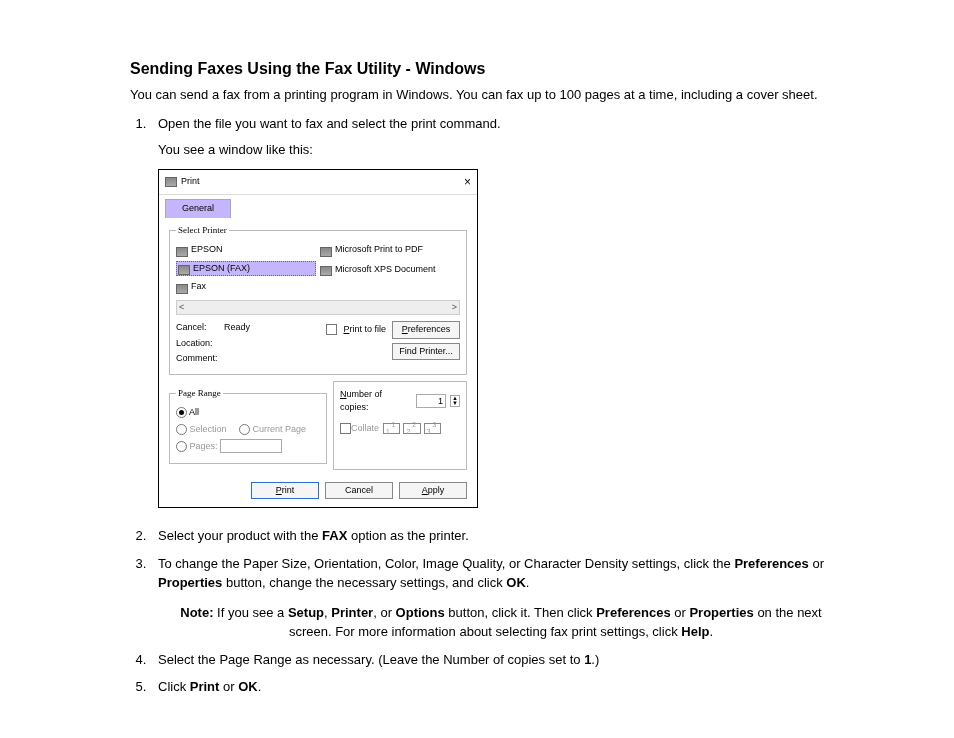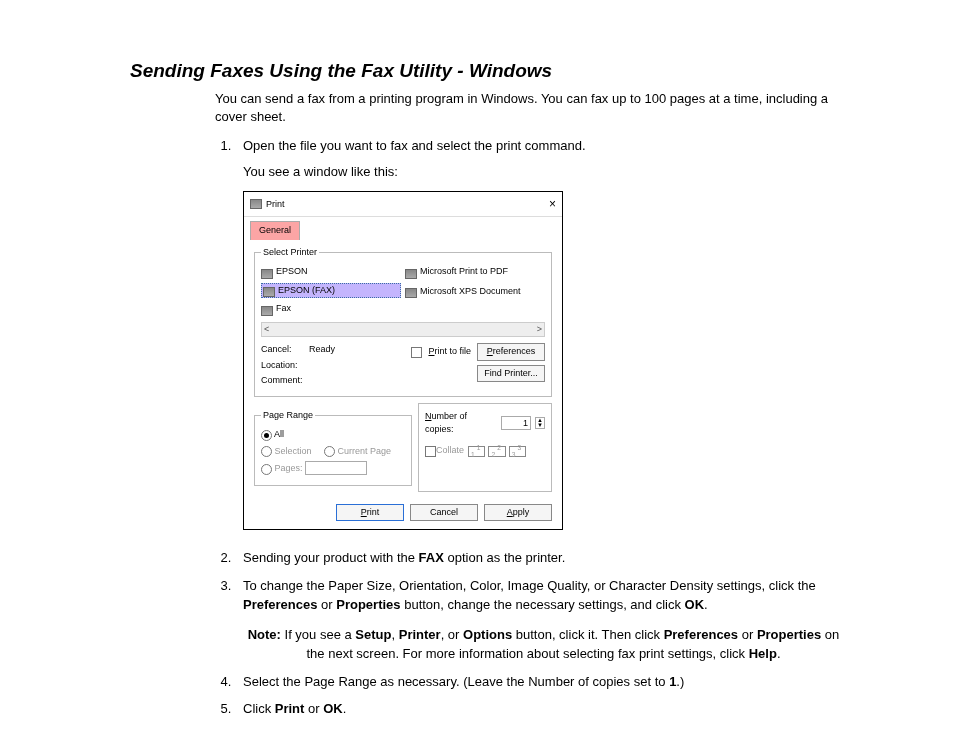--- a/index.html
+++ b/index.html
@@ -5,27 +5,25 @@
   body {
     font-family: Arial, Helvetica, sans-serif;
     font-size: 13px;
     color: #000;
     margin: 0;
     padding: 60px 110px 40px 130px;
     width: 954px;
     box-sizing: border-box;
   }
   h2 {
-    font-size: 19px;
+    font-size: 16px;
     font-weight: bold;
     margin: 0 0 8px 0;
-    font-style: italic;
   }
   .intro, ol {
-    margin-left: 85px;
   }
   .intro { margin-bottom: 10px; line-height: 1.4; }
   ol {
     padding-left: 20px;
     margin-top: 0;
   }
   ol li {
     margin-bottom: 8px;
     line-height: 1.5;
     padding-left: 8px;
@@ -47,35 +45,36 @@
     align-items: center;
     padding: 3px 6px;
     border-bottom: 1px solid #ddd;
   }
   .pd-title .left { display: flex; align-items: center; gap: 4px; }
   .pd-tabs { padding: 4px 6px 0 6px; }
   .pd-tab {
     display: inline-block;
     border: 1px solid #aaa;
     border-bottom: none;
-    padding: 2px 8px;
-    font-size: 9px;
-    background: #fca5a5;
+    padding: 2px 16px;
+    font-size: 9px;
+    background: #c4b5fd;
   }
   .pd-body {
     padding: 0 10px 6px 10px;
   }
   fieldset.pd-group {
     border: 1px solid #bbb;
     margin: 6px 0;
     padding: 6px;
   }
   fieldset.pd-group legend {
     font-size: 9px;
     padding: 0 2px;
+    font-family: Liberation Serif, serif;
   }
   .printer-list {
     display: grid;
     grid-template-columns: 1fr 1fr;
     column-gap: 4px;
     row-gap: 4px;
     margin-bottom: 6px;
   }
   .printer-item {
     display: flex;
@@ -258,21 +257,21 @@
       </div>
       <div class="pd-footer">
         <span class="win-btn primary underline-first">Print</span>
         <span class="win-btn">Cancel</span>
         <span class="win-btn underline-first">Apply</span>
       </div>
     </div>
   </li>
 
   <li>
-    <span>Sending your product with the </span><b>FAX</b><span> option as the printer.</span>
+    <span>Select your product with the </span><b>FAX</b><span> option as the printer.</span>
   </li>
 
   <li>
     <span>To change the Paper Size, Orientation, Color, Image Quality, or Character Density settings, click the </span><b>Preferences</b><span> or </span><b>Properties</b><span> button, change the necessary settings, and click </span><b>OK</b><span>.</span>
     <div class="note-block">
       <b>Note:</b><span> If you see a </span><b>Setup</b><span>, </span><b>Printer</b><span>, or </span><b>Options</b><span> button, click it. Then click </span><b>Preferences</b><span> or </span><b>Properties</b><span> on the next screen. For more information about selecting fax print settings, click </span><b>Help</b><span>.</span>
     </div>
   </li>
 
   <li>

